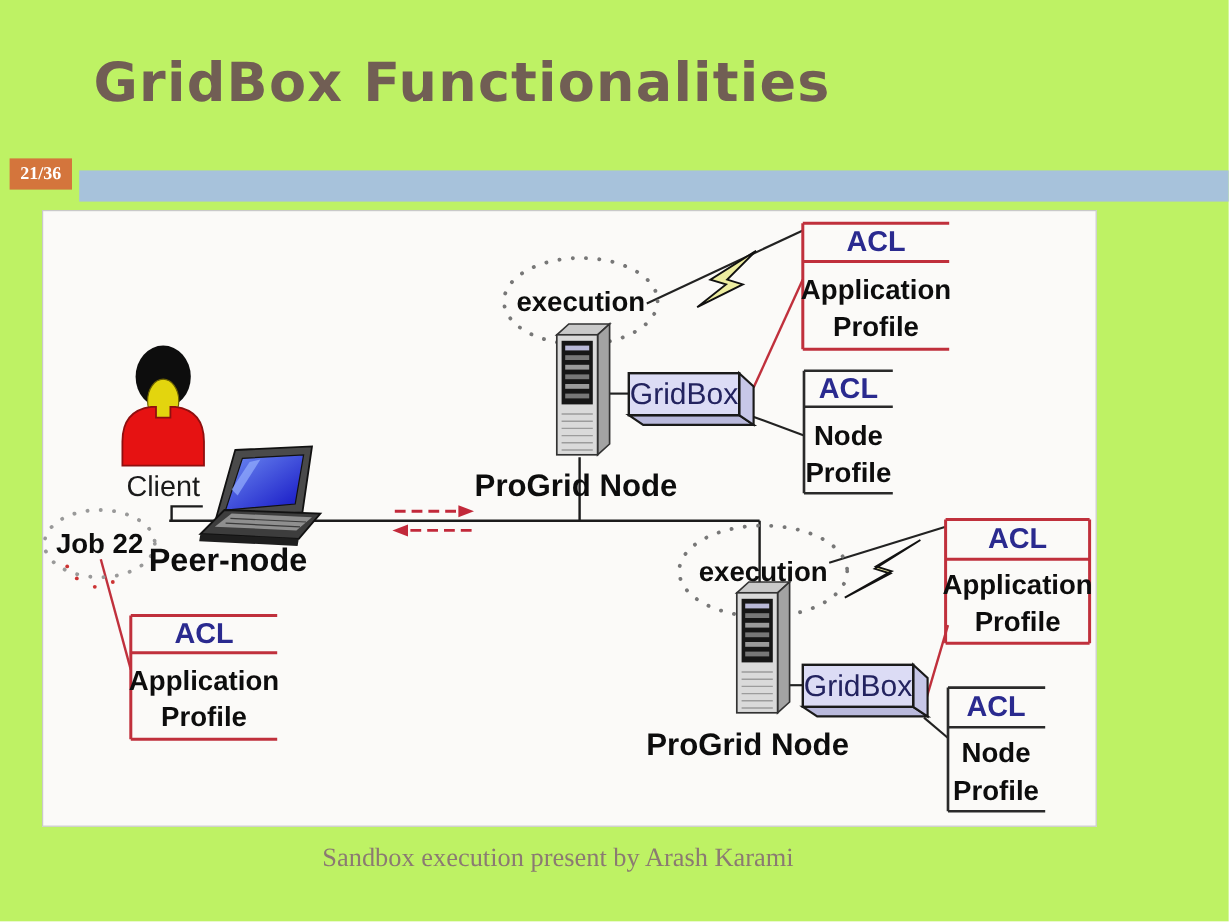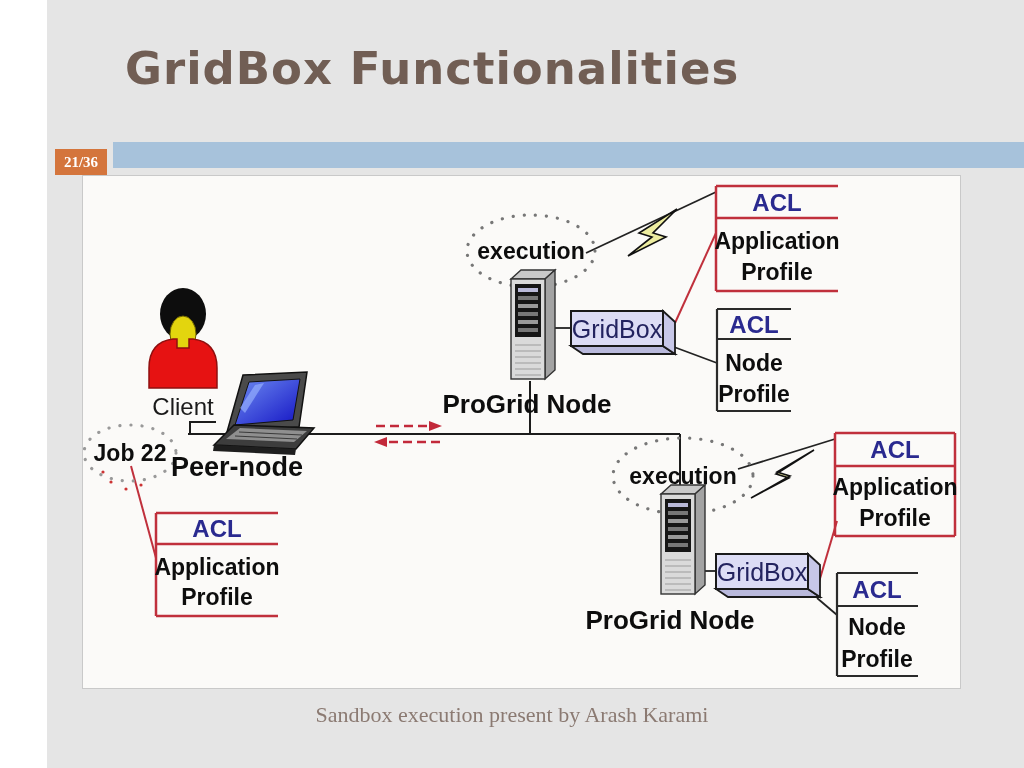--- a/index.html
+++ b/index.html
@@ -3,25 +3,25 @@
 <meta charset="utf-8">
 <style>
   :root{
     --accent-orange:#d4753c; --bar-blue:#a7c2db; --title-brown:#715e54;
     --footer-gray:#8b7a72; --acl-navy:#2a2a8f; --box-red:#c0303c;
     --bolt-yellow:#ededa0; --line-black:#1c1c1c;
   }
   html,body{margin:0;padding:0;}
   body{width:1024px;height:768px;background:#ffffff;overflow:hidden;
        font-family:"Liberation Sans",sans-serif;position:relative;}
-  .slide{position:absolute;inset:0;background:#e5e5e5;margin-left:47px;}
+  .slide{position:absolute;inset:0;background:#bef264;}
   .title{position:absolute;left:78px;top:42px;width:900px;
          font-family:"DejaVu Sans",sans-serif;font-size:45px;font-weight:600;
          letter-spacing:1px;color:var(--title-brown);}
-  .page-badge{position:absolute;left:8px;top:149px;width:52px;height:26px;
+  .page-badge{position:absolute;left:8px;top:132px;width:52px;height:26px;
          background:var(--accent-orange);color:#fff;display:flex;align-items:center;
          justify-content:center;font-family:"Liberation Serif",serif;
          font-weight:bold;font-size:15px;}
   .top-bar{position:absolute;left:66px;top:142px;width:958px;height:26px;
          background:var(--bar-blue);}
   .diagram-panel{position:absolute;left:35px;top:175px;width:877px;height:512px;
          background:#fbfaf8;border:1px solid #c9c9c9;box-sizing:content-box;}
   .footer{position:absolute;left:0;top:702px;width:930px;text-align:center;
          font-family:"Liberation Serif",serif;font-size:22px;color:var(--footer-gray);}
   

